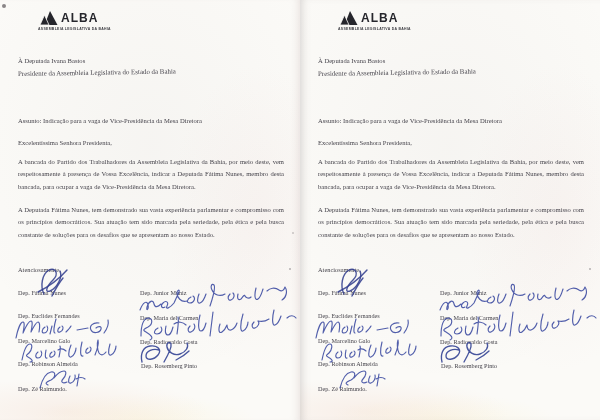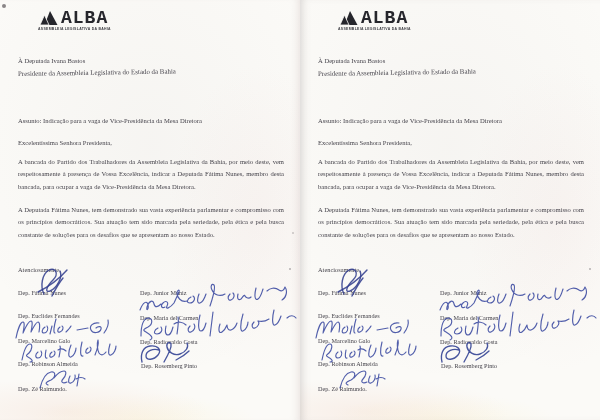--- a/index.html
+++ b/index.html
@@ -17,22 +17,22 @@
       radial-gradient(240px 300px at 50% 35%, rgba(120,110,110,0.04), transparent 80%),
       #fbfaf7;
   }
   .page-left{box-shadow:inset -7px 0 9px -6px rgba(150,115,115,0.20);}
   .page-right{box-shadow:inset 7px 0 9px -5px rgba(90,80,80,0.22);}
 
   .letterhead{position:absolute;left:38px;top:10px;width:120px;}
   .brand-row{display:flex;align-items:flex-end;gap:3px;}
   .logo-icon svg{display:block;}
   .brand{
-    font-family:Liberation Mono, monospace;font-weight:bold;
-    font-size:18px;letter-spacing:1px;color:#26262c;line-height:15px;
+    font-family:Liberation Sans, sans-serif;font-weight:bold;
+    font-size:12px;letter-spacing:1px;color:#26262c;line-height:15px;
   }
   .brand-sub{
     font-family:"Liberation Sans", sans-serif;font-size:6px;color:#3a3a40;
     letter-spacing:0.5px;white-space:nowrap;
     transform:scale(0.58);transform-origin:left top;margin-top:1px;font-weight:bold;
   }
   .txt{position:absolute;left:18px;color:#46444c;}
   .addr1{top:57px;font-size:6.6px;}
   .addr2{top:70px;font-size:6.9px;transform:rotate(-0.9deg);transform-origin:left center;}
   .subject{top:117px;font-size:6.6px;}

